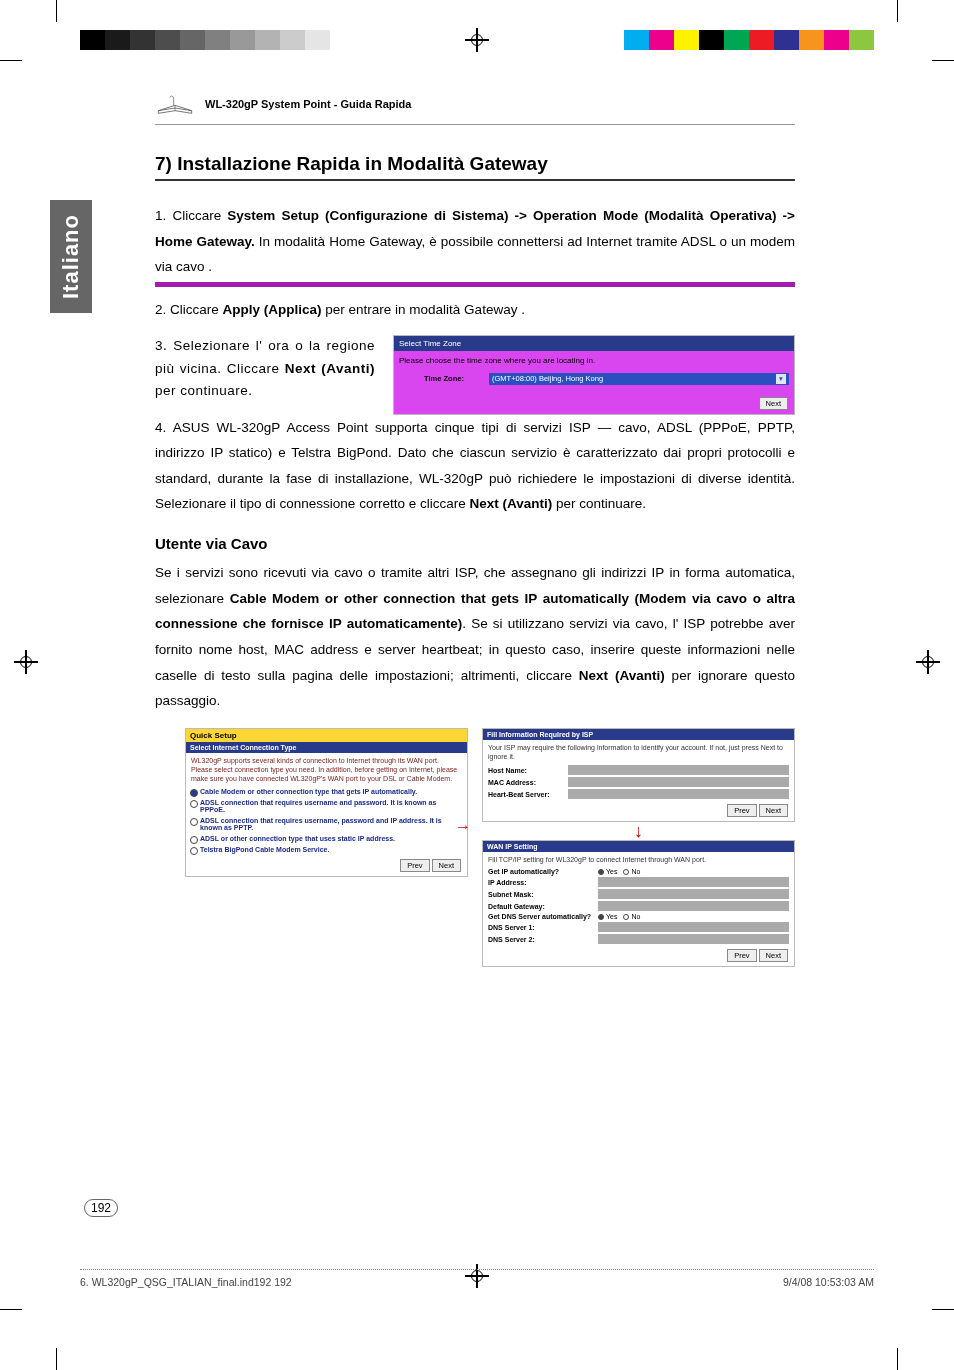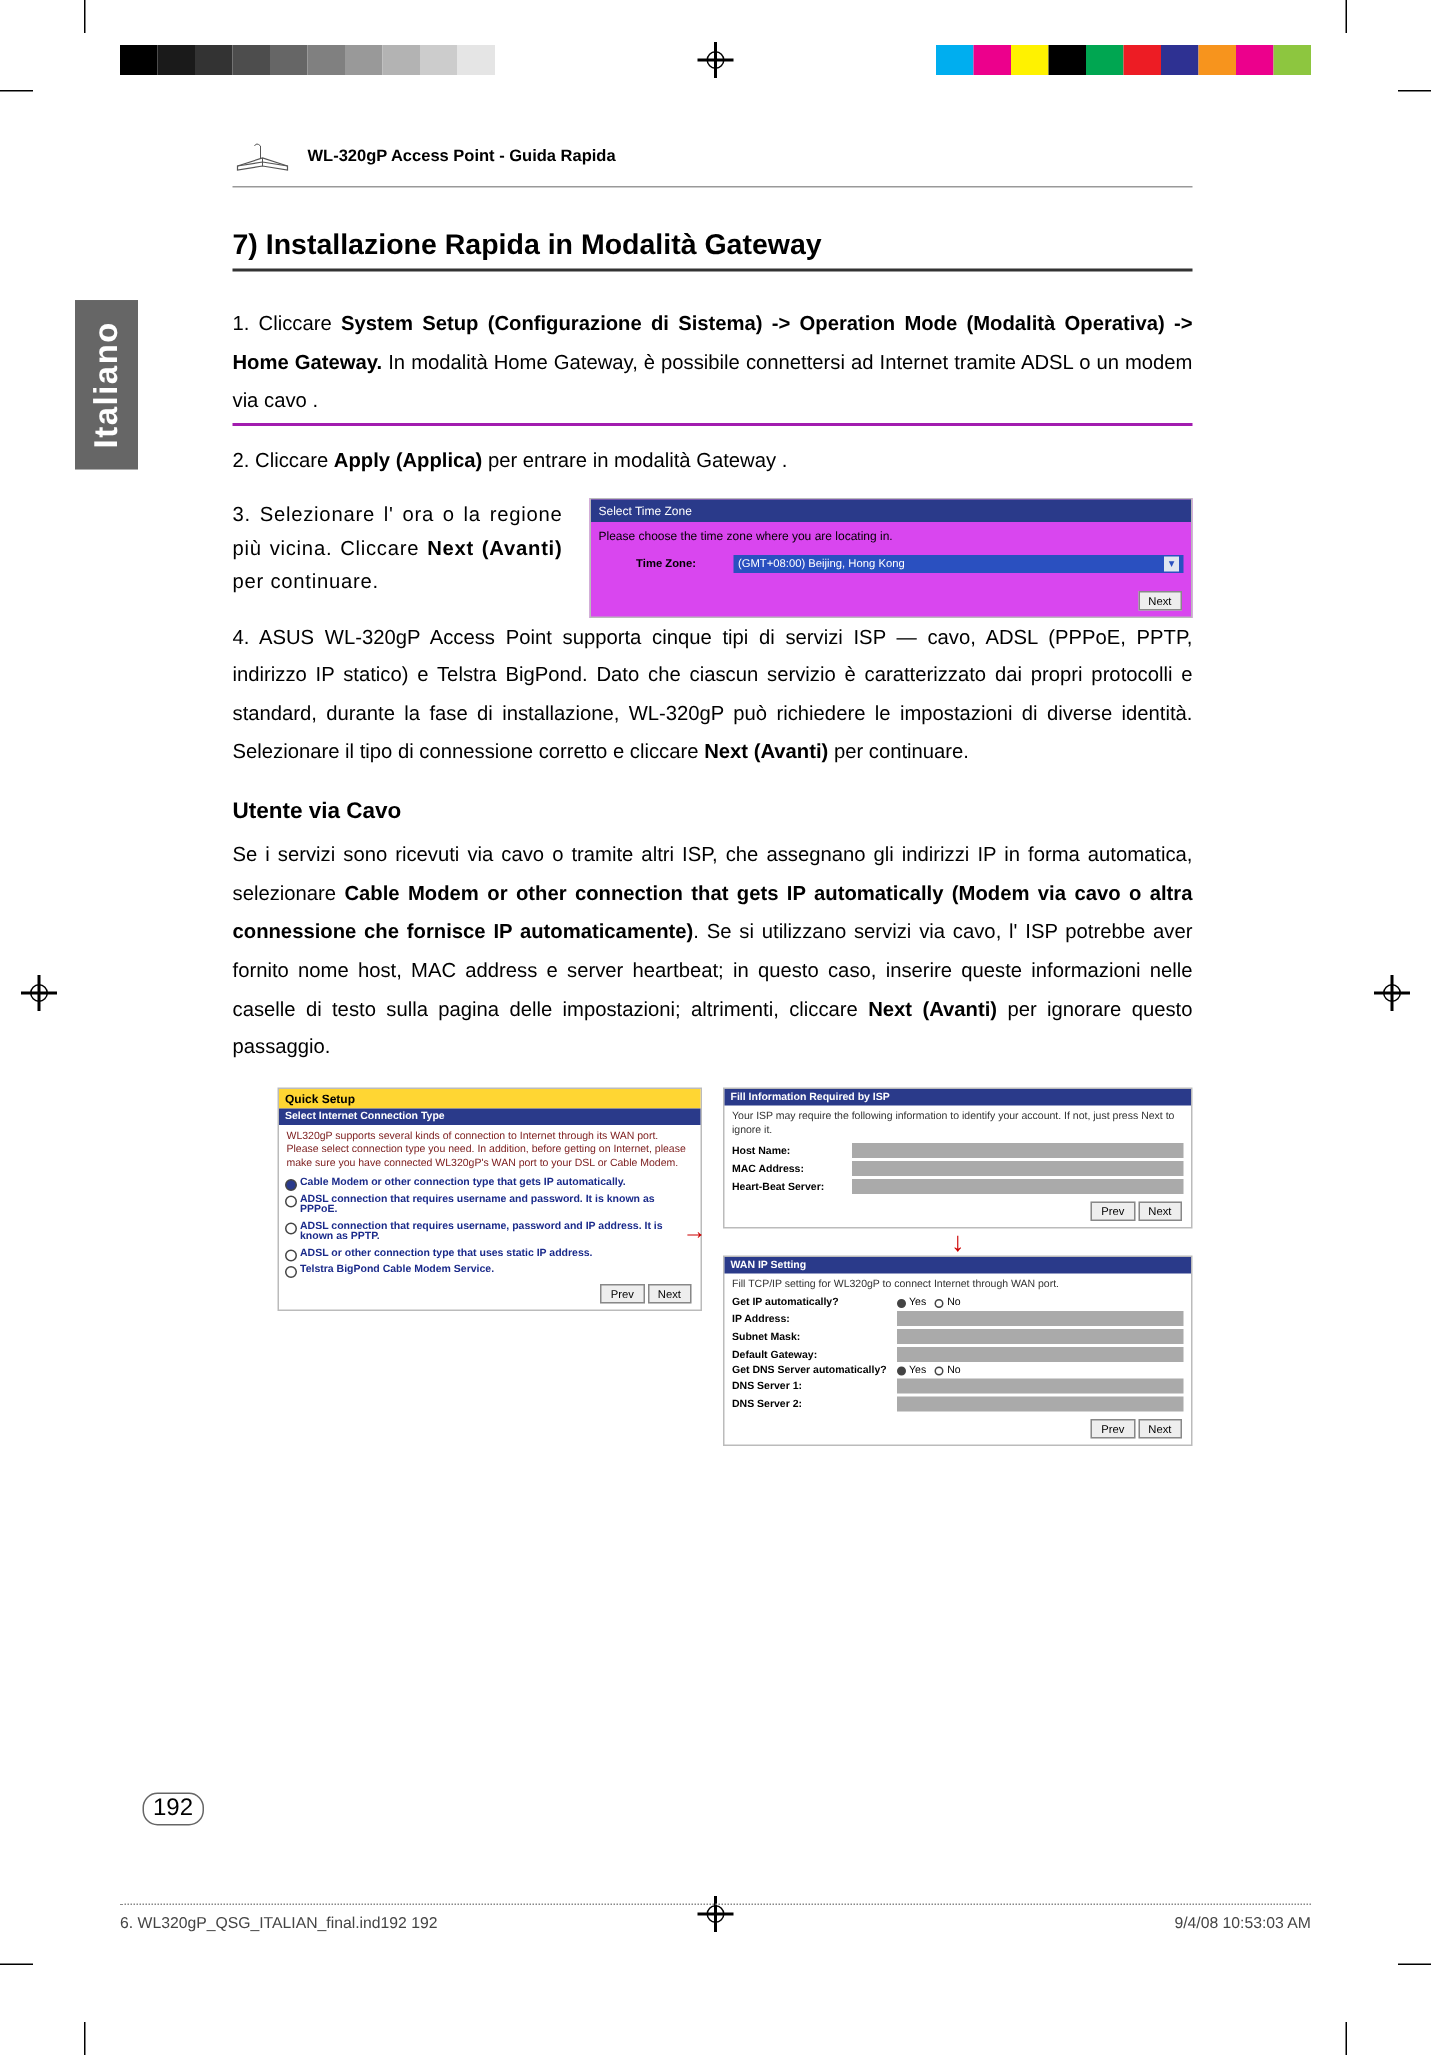--- a/index.html
+++ b/index.html
@@ -42,21 +42,21 @@
     writing-mode:vertical-rl; text-orientation:mixed;
     transform:rotate(180deg);
     letter-spacing:1px;
   }
   h2{
     font-size:19px; font-weight:bold;
     border-bottom:2px solid #333; padding-bottom:4px;
     margin-bottom:22px;
   }
   .body p{ line-height:1.9; margin-bottom:10px; font-size:13.5px; text-align:justify;}
-  .body .step1{ border-bottom:2px solid #a21caf; padding-bottom:2px; }
+  .body .step1{ border-bottom:5px solid #a21caf; padding-bottom:2px; }
   .body b{ font-weight:bold; }
   .step3-row{ display:flex; gap:18px; align-items:flex-start; margin-top:12px; }
   .step3-row .txt{ flex:0 0 220px; letter-spacing:0.5px; line-height:1.7;}
   .step3-row .fig{ flex:1; }
   .fig-box{ border:1px solid #bbb; font-size:8px; background:#d946ef; }
   .fig-hdr{ background:#2a3a8a; color:#fff; padding:3px 5px; }
   .fig-body{ padding:5px; }
   .fig-row{ display:flex; align-items:center; margin:3px 0;text-align:center; }
   .fig-lbl{ flex:0 0 90px; font-weight:bold; font-size:7.5px;}
   .combo{ background:#2a50c0; color:#fff; font-size:7.5px; padding:1px 3px; flex:1; display:flex; justify-content:space-between; align-items:center;}
@@ -79,21 +79,21 @@
   .wan .rlbl{ flex:0 0 110px; font-weight:bold; font-size:7px;}
   .wan .inp{ flex:1; height:10px; background:#aaa; }
   .wan .radio{ display:flex; gap:6px; align-items:center; font-size:7px;}
   .wan .radio span{ display:flex; align-items:center; gap:2px;}
   .wan .radio .dot{ width:6px;height:6px;border:1px solid #444;border-radius:50%;display:inline-block;}
   .wan .radio .dot.sel{background:#444;}
   .isp .row{ display:flex; align-items:center; padding:1px 5px;}
   .isp .rlbl{ flex:0 0 80px; font-weight:bold; font-size:7px;}
   .isp .inp{ flex:1; height:10px; background:#aaa; }
 
-  .page-num{ position:absolute; left:95px; bottom:153px; font-size:16px;
+  .page-num{ position:absolute; left:84px; bottom:153px; font-size:12px;
     border:1px solid #666; border-radius:10px; padding:1px 6px;}
   .footer{ position:absolute; left:80px; right:80px; bottom:82px; top:auto;
     border-top:1px dotted #888; padding-top:6px; display:flex; justify-content:space-between;
     font-size:10.5px; color:#444;}
 </style>
 </head>
 <body>
 
 <div class="color-bars">
   <div style="width:80px"></div>
@@ -148,21 +148,21 @@
 <div class="side-tab">Italiano</div>
 
 <div class="page">
   <div class="header-book">
     <svg viewBox="0 0 60 40">
       <path d="M5 30 L30 26 L55 30 L55 34 L30 30 L5 34 Z" fill="none" stroke="#555" stroke-width="1.2"></path>
       <path d="M5 30 L30 22 L55 30" fill="none" stroke="#555" stroke-width="1.2"></path>
       <path d="M30 22 L30 30" fill="none" stroke="#555" stroke-width="1"></path>
       <path d="M22 10 Q24 6 28 10 L28 22" fill="none" stroke="#555" stroke-width="1"></path>
     </svg>
-    <span>WL-320gP Access Point - Guida Rapida</span>
+    <span>WL-320gP System Point - Guida Rapida</span>
   </div>
 
   <h2>7) Installazione Rapida in Modalità Gateway</h2>
 
   <div class="body">
     <p class="step1">
       <span>1. Cliccare </span><b>System Setup (Configurazione di Sistema) -&gt; Operation Mode (Modalità Operativa) -&gt; Home Gateway.</b><span> In modalità Home Gateway, è possibile connettersi ad Internet tramite ADSL o un modem via cavo .</span>
     </p>
     <p>
       <span>2. Cliccare </span><b>Apply (Applica)</b><span> per entrare in modalità Gateway .</span>

